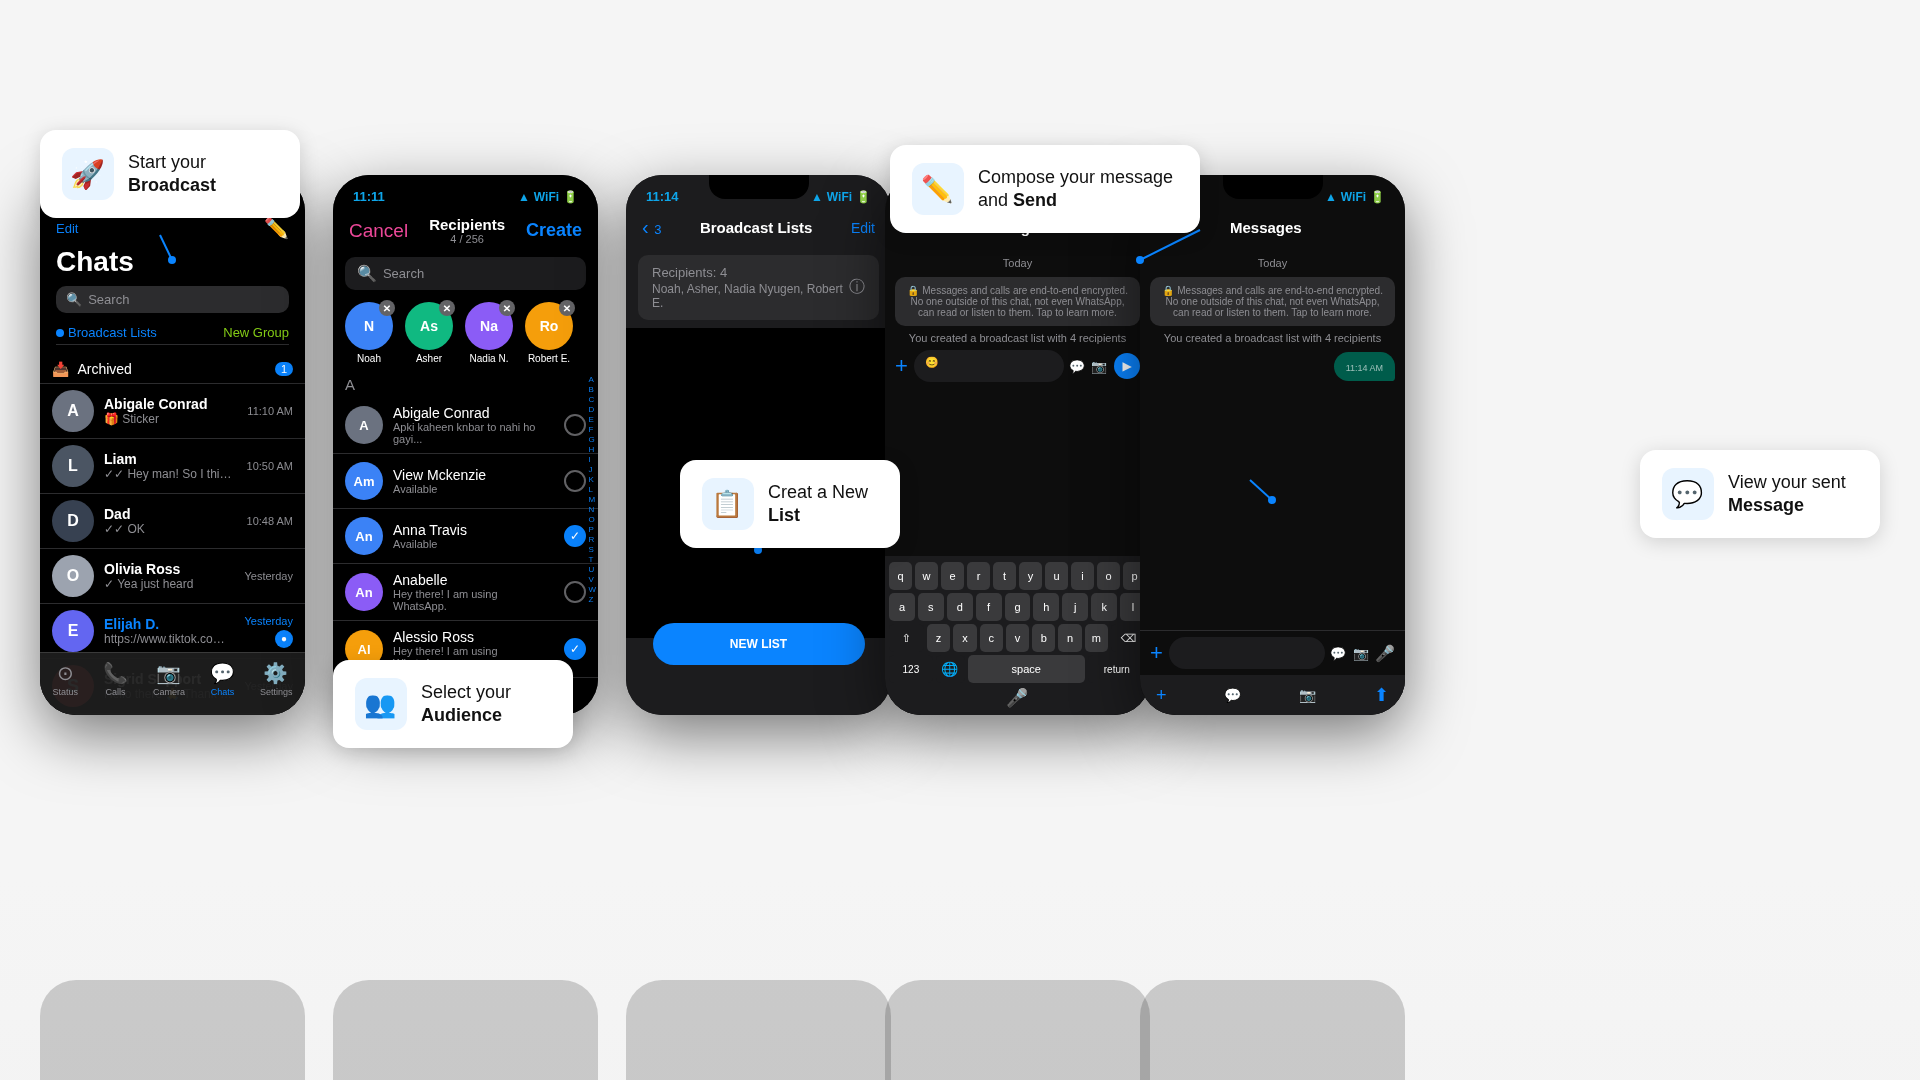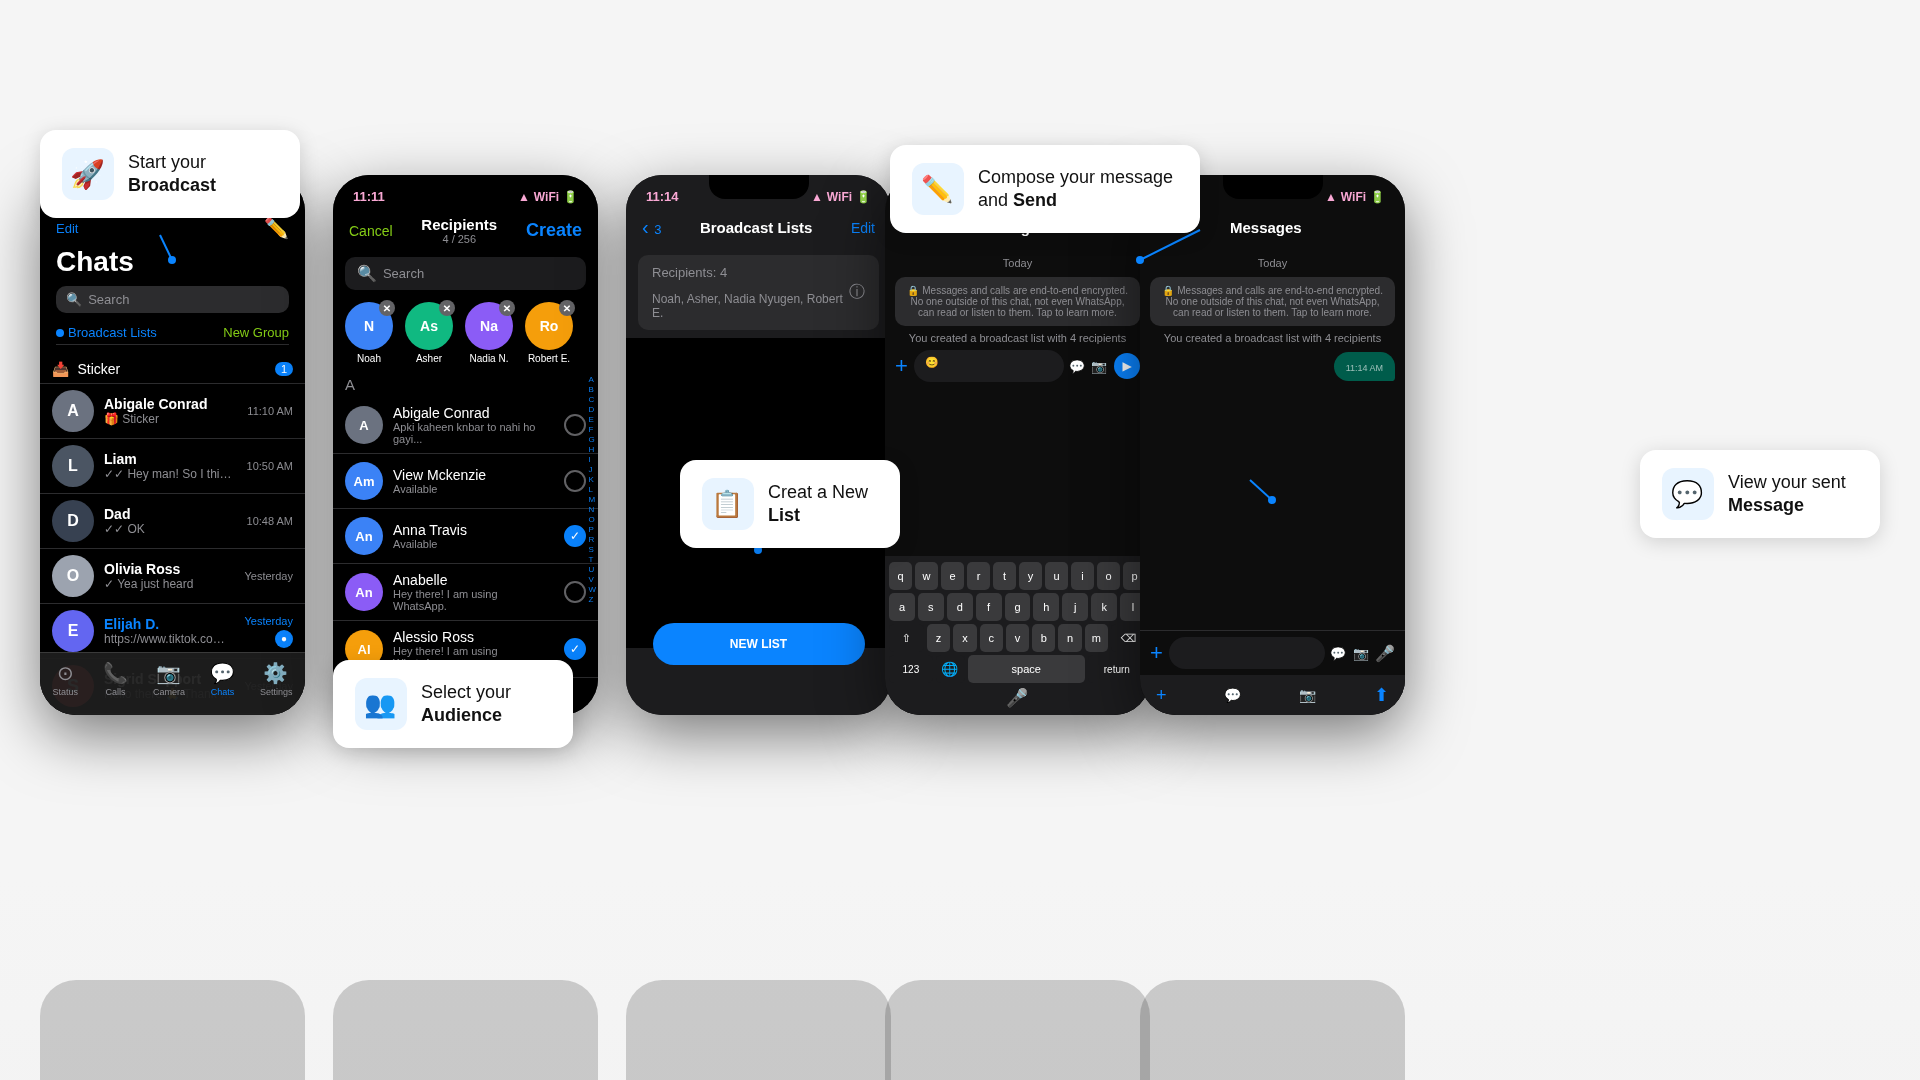--- a/index.html
+++ b/index.html
@@ -66,21 +66,21 @@
     }
 
     
     .status-bar {
       display: flex;
       justify-content: space-between;
       align-items: center;
       padding: 6px 20px 4px;
       font-size: 12px;
       font-weight: 600;
-      color: #f9a8d4;
+      color: #0ea5e9;
       background: transparent;
       position: relative;
       z-index: 10;
     }
 
     .status-time { font-size: 13px; font-weight: 700; }
     .status-icons { display: flex; gap: 4px; align-items: center; }
     .notch {
       width: 100px;
       height: 24px;
@@ -175,21 +175,21 @@
     }
     .tab-item { display: flex; flex-direction: column; align-items: center; gap: 2px; }
     .tab-item-icon { font-size: 20px; color: #8e8e93; }
     .tab-item-icon.active { color: #0a84ff; }
     .tab-item-label { font-size: 9px; color: #8e8e93; }
     .tab-item-label.active { color: #0a84ff; }
 
     
     .recipients-screen { background: #000; color: #fff; }
     .recipients-header { display: flex; justify-content: space-between; align-items: center; padding: 8px 16px; }
-    .recipients-cancel { color: #84cc16; font-size: 14px; }
+    .recipients-cancel { color: #ec4899; font-size: 19px; }
     .recipients-title-block { text-align: center; }
     .recipients-title { font-size: 15px; font-weight: 600; }
     .recipients-count { font-size: 11px; color: #8e8e93; }
     .recipients-create { color: #0a84ff; font-size: 18px; font-weight: 600; }
 
     .recipients-search {
       background: #1c1c1e;
       border-radius: 10px;
       margin: 4px 12px;
       padding: 7px 12px;
@@ -229,21 +229,21 @@
     .broadcast-recipients-row {
       background: #2c2c2e;
       margin: 8px 12px;
       border-radius: 10px;
       padding: 10px 14px;
       display: flex;
       justify-content: space-between;
       align-items: center;
     }
     .broadcast-recip-label { font-size: 13px; color: #8e8e93; }
-    .broadcast-recip-names { font-size: 12px; color: #8e8e93; margin-top: 12px; }
+    .broadcast-recip-names { font-size: 12px; color: #8e8e93; margin-top: 2px; }
     .broadcast-info-icon { color: #8e8e93; font-size: 16px; }
 
     .new-list-btn {
       position: absolute;
       bottom: 80px;
       left: 50%;
       transform: translateX(-50%);
       background: #0a84ff;
       color: #fff;
       border-radius: 24px;
@@ -399,21 +399,21 @@
         <div class="broadcast-bar">
           <span class="broadcast-label">
             <span style="width:8px;height:8px;background:#0a84ff;border-radius:50%;display:inline-block;"></span>
             <span>Broadcast Lists</span>
           </span>
           <span class="new-group">New Group</span>
         </div>
       </div>
       <div class="archived-row" style="padding: 6px 12px;">
         <span class="archived-icon">📥</span>
-        <span class="archived-text">Sticker</span>
+        <span class="archived-text">Archived</span>
         <span class="archived-badge">1</span>
       </div>
       <div class="chat-list">
         <div class="chat-row" style="padding: 6px 12px;">
           <div class="avatar" style="background:#6b7280;">A</div>
           <div class="chat-info">
             <div class="chat-name">Abigale Conrad</div>
             <div class="chat-preview">🎁 Sticker</div>
           </div>
           <div class="chat-meta">

